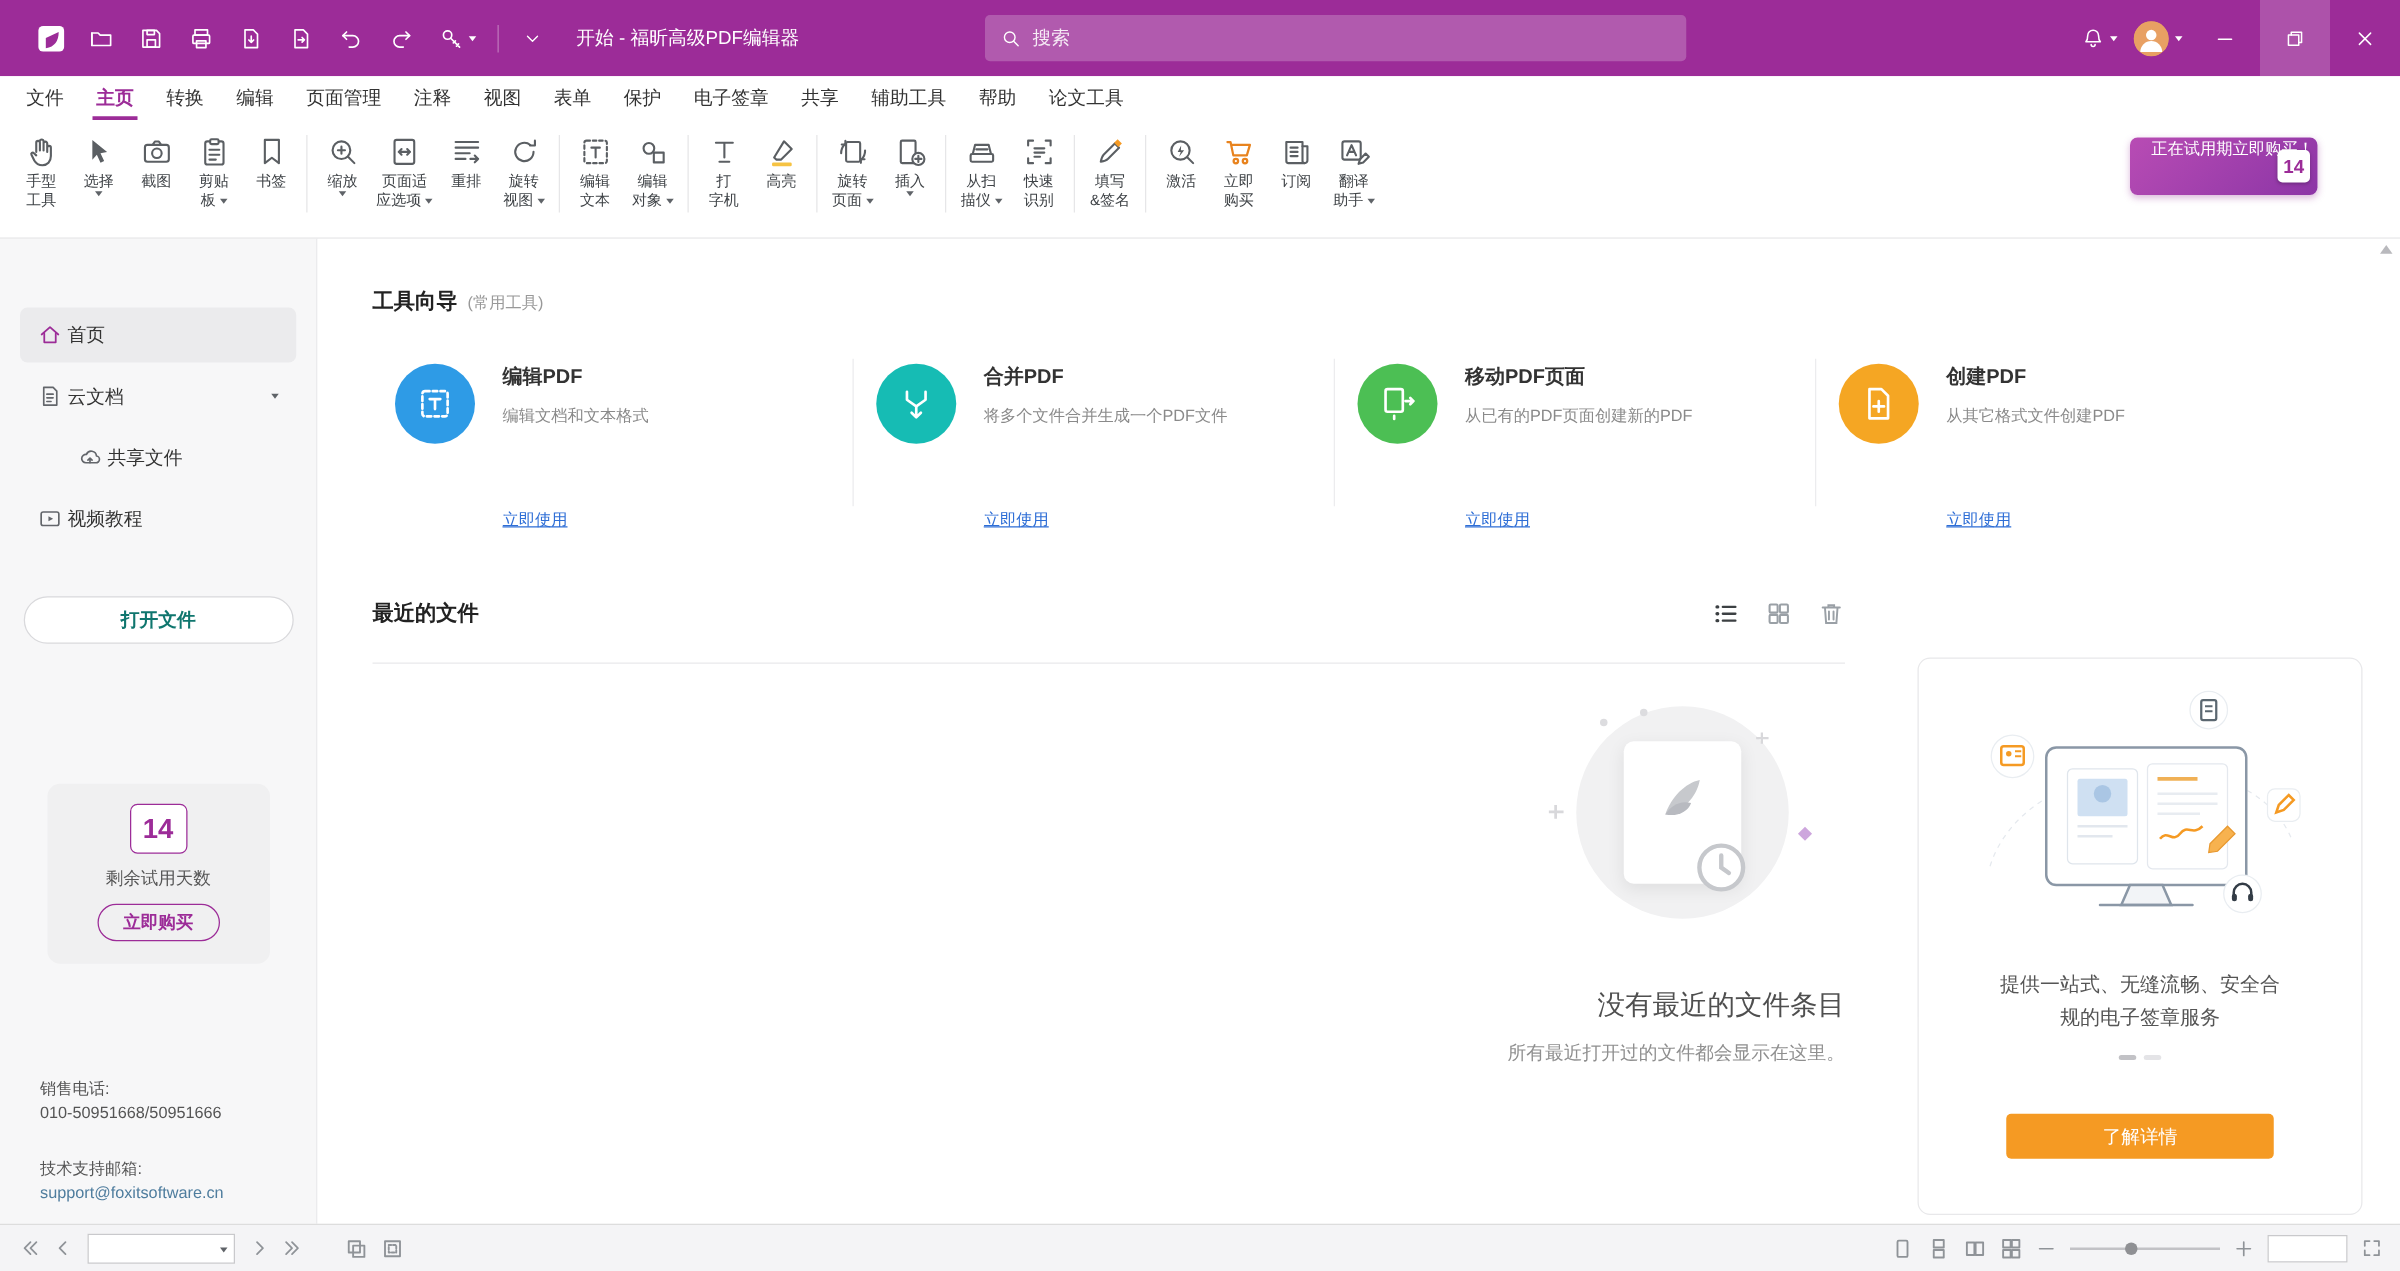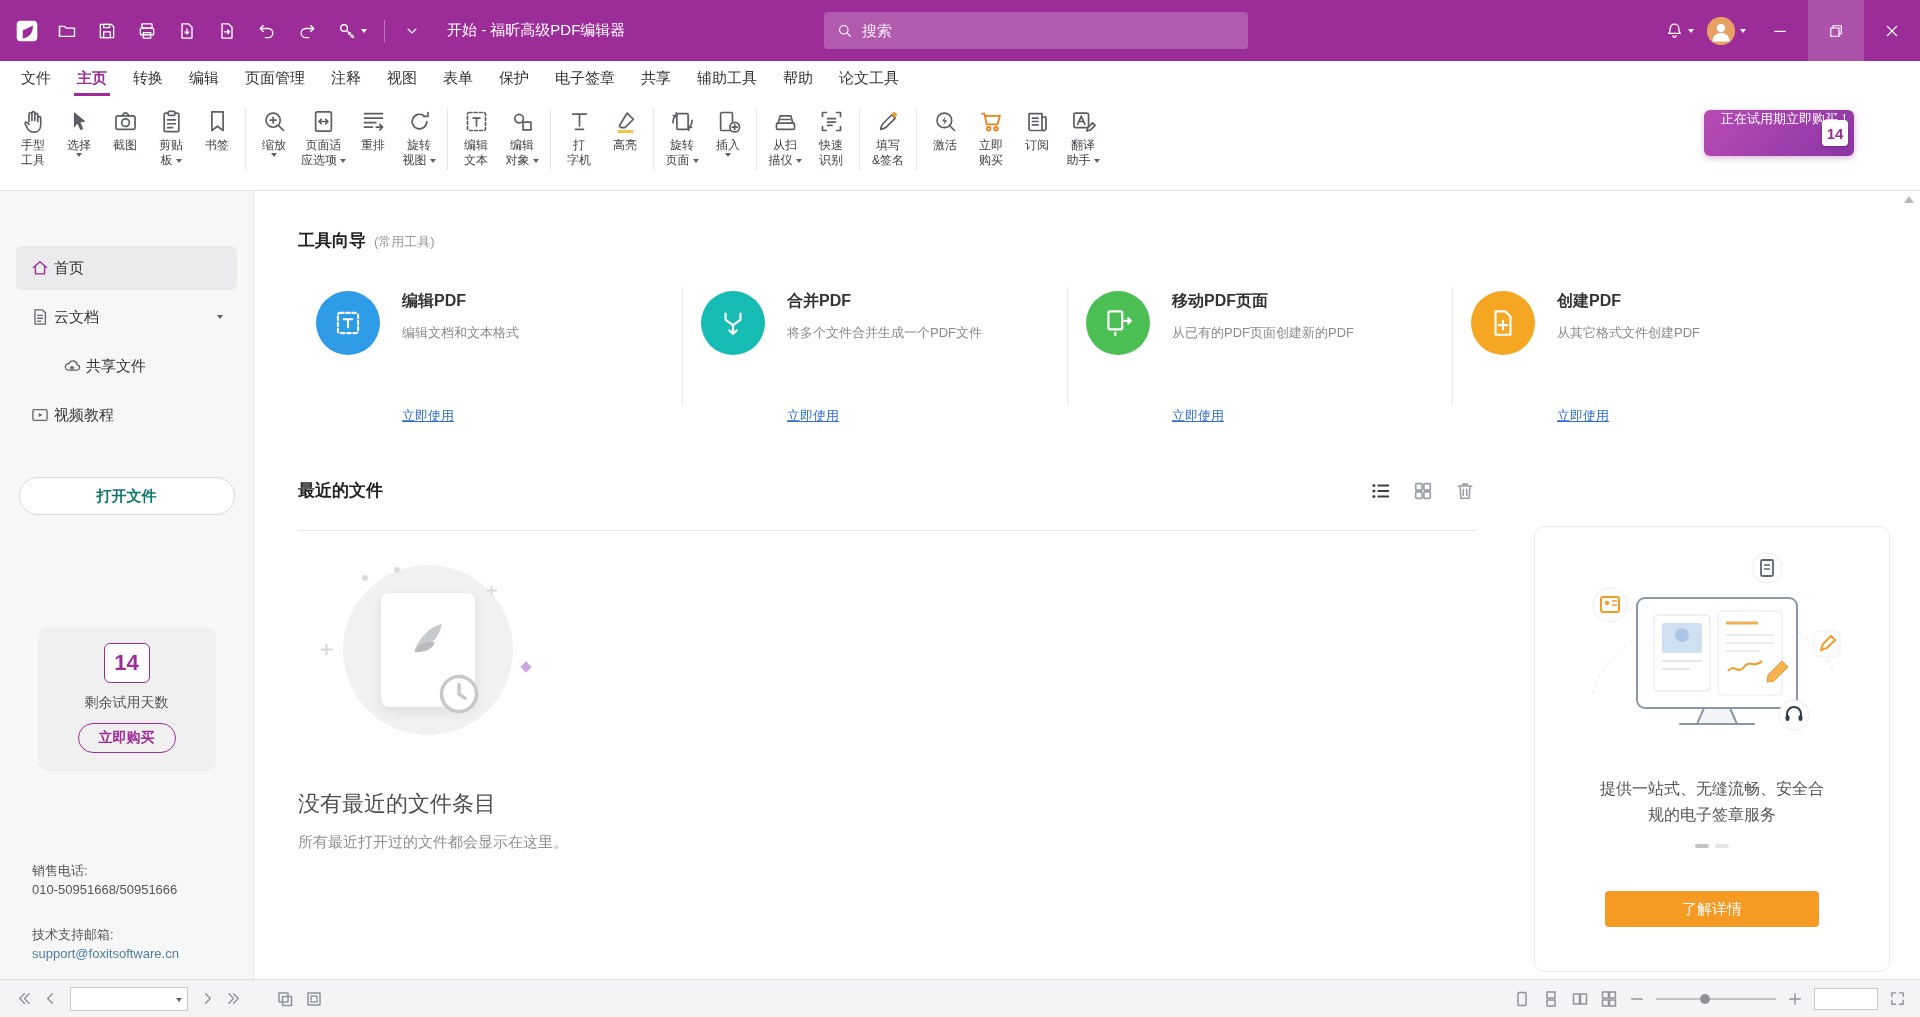--- a/index.html
+++ b/index.html
@@ -6,25 +6,25 @@
   html,body{width:1920px;height:1017px;overflow:hidden;font-family:"Liberation Sans","DejaVu Sans",sans-serif;background:#fff;position:relative}
   :root{--purple:#9C2C98;--link:#2E6ED6;--orange:#F59A23}
   svg{display:block}
   .ic{stroke:#5b5f63;fill:none;stroke-width:1.5;stroke-linecap:round;stroke-linejoin:round}
   .icw{stroke:#fff;fill:none;stroke-width:1.6;stroke-linecap:round;stroke-linejoin:round}
   .icg{stroke:#8f9398;fill:none;stroke-width:1.5;stroke-linecap:round;stroke-linejoin:round}
   .icside{stroke:#63666b;fill:none;stroke-width:1.6;stroke-linecap:round;stroke-linejoin:round}
 
   
   .titlebar{position:absolute;top:0;left:0;right:0;height:61px;background:#9C2C98;display:flex;align-items:center}
-  .tb-left{display:flex;align-items:center;gap:6px;padding-left:10px}
+  .tb-left{display:flex;align-items:center;gap:6px;padding-left:24px}
   .tb-btn{width:34px;height:34px;display:flex;align-items:center;justify-content:center;border-radius:4px}
   .tb-sep{width:1px;height:22px;background:rgba(255,255,255,.35);margin:0 4px}
   .tb-title{color:#fff;font-size:15px;margin-left:12px;white-space:nowrap}
-  .tb-search{position:absolute;left:824px;top:12px;width:424px;height:37px;background:rgba(255,255,255,.22);border-radius:4px;display:flex;align-items:center;padding:0 12px;gap:9px}
+  .tb-search{position:absolute;left:788px;top:12px;width:561px;height:37px;background:rgba(255,255,255,.22);border-radius:4px;display:flex;align-items:center;padding:0 12px;gap:9px}
   .tb-search input{flex:1;background:transparent;border:none;outline:none;color:#fff;font-size:15px;font-family:inherit}
   .tb-search input::placeholder{color:rgba(255,255,255,.88)}
   .tb-right{position:absolute;right:0;top:0;height:61px;display:flex;align-items:center}
   .avatar{width:28px;height:28px;border-radius:50%;overflow:hidden;background:#E8A063}
   .win-btn{width:56px;height:61px;display:flex;align-items:center;justify-content:center}
   .win-restore{background:rgba(255,255,255,.18)}
   .caret{display:inline-block;width:0;height:0;border-left:3.5px solid transparent;border-right:3.5px solid transparent;border-top:4px solid #5f6368}
   .caret-w{border-top-color:#fff}
 
   
@@ -67,21 +67,21 @@
   .card{width:384px;height:150px;position:relative;display:flex}
   .cicon{width:64px;height:64px;border-radius:50%;margin:14px 22px 0 18px;flex:none;display:flex;align-items:center;justify-content:center}
   .ctitle{font-size:16px;font-weight:bold;color:#333;margin-top:14px}
   .cdesc{font-size:13px;color:#8a8a8a;margin-top:12px;max-width:245px;line-height:18px}
   .clink{position:absolute;left:104px;bottom:2px;font-size:13px;color:var(--link);text-decoration:underline;cursor:default}
   .card-sep{width:1px;height:118px;background:#ececee;margin-top:10px}
   .recent-row{position:absolute;left:44px;top:288px;width:1178px;display:flex;align-items:center}
   .recent-title{font-size:17px;font-weight:bold;color:#222}
   .recent-icons{margin-left:auto;display:flex;align-items:center;gap:20px}
   .divider{position:absolute;left:44px;top:339px;width:1178px;height:1px;background:#e9e9eb}
-  .empty{position:absolute;left:44px;top:362px;width:1178px;display:flex;flex-direction:column;align-items:flex-start}
+  .empty{position:absolute;left:44px;top:362px;width:1178px;display:flex;flex-direction:column;align-items:flex-end}
   .illus{position:relative;width:260px;height:212px}
   .big-circle{position:absolute;left:45px;top:12px;width:170px;height:170px;border-radius:50%;background:#f1f1f2}
   .page{position:absolute;left:83px;top:40px;width:94px;height:114px;background:#fff;border-radius:8px;box-shadow:0 4px 14px rgba(0,0,0,.08);display:flex;align-items:flex-start;justify-content:center;padding-top:24px}
   .clock{position:absolute;left:140px;top:120px}
   .spark{position:absolute}
   .dot-s{width:6px;height:6px;border-radius:50%;background:#dcdcdf}
   .diamond{width:8px;height:8px;background:#cda6dd;transform:rotate(45deg)}
   .empty-title{font-size:22px;color:#4f4f4f;margin-top:24px}
   .empty-sub{font-size:15px;color:#8f8f8f;margin-top:14px}
 

